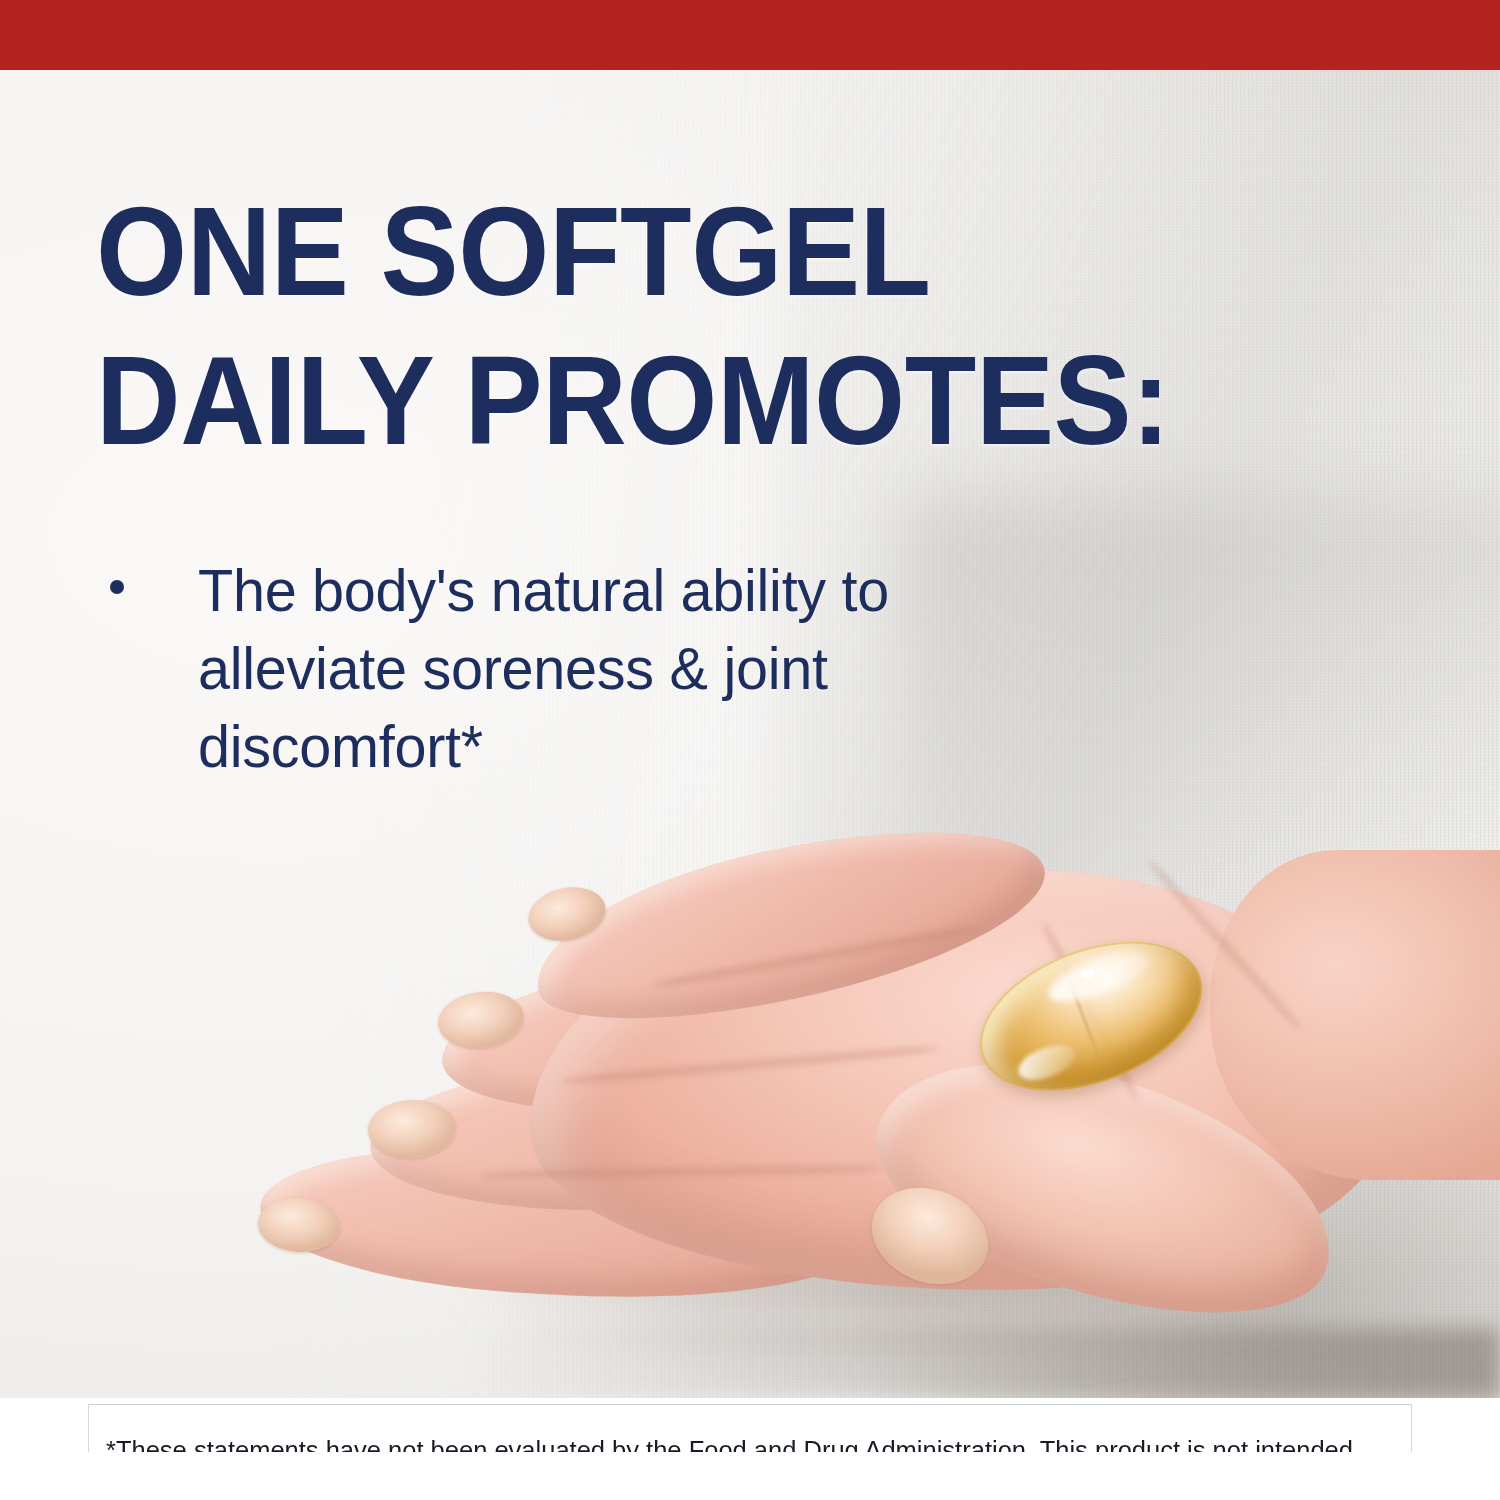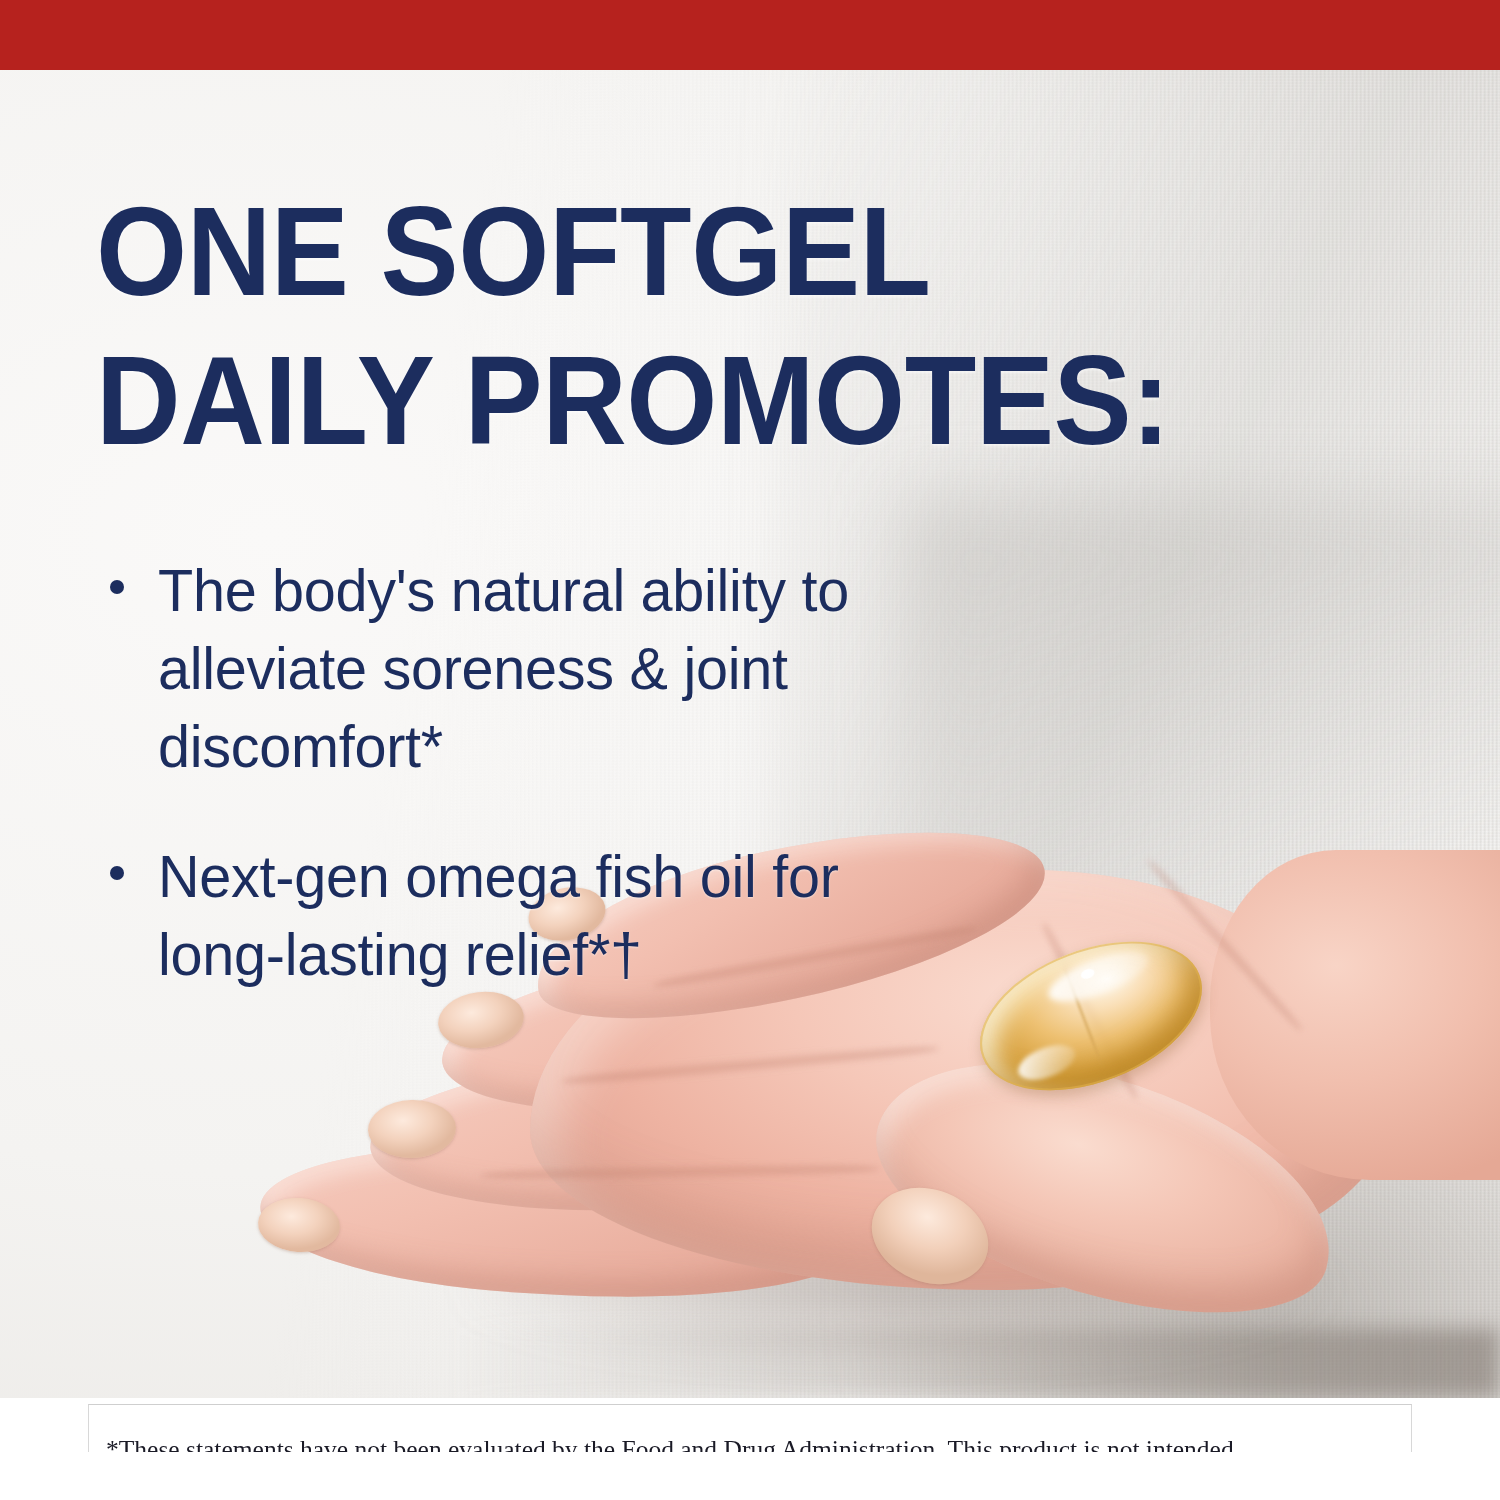--- a/index.html
+++ b/index.html
@@ -293,20 +293,21 @@
     position: absolute;
     left: 110px;
     top: 482px;
     width: 830px;
     color: #1c2d5e;
   }
   .bullet {
     display: flex;
     align-items: flex-start;
     margin-bottom: 52px;
+    gap: 40px;
   }
   .bullet-dot {
     flex: 0 0 auto;
     width: 14px;
     height: 14px;
     border-radius: 50%;
     background: #1c2d5e;
     margin-top: 28px;
     margin-right: 34px;
   }
@@ -339,21 +340,21 @@
     border-left: 1px solid #d8d8d8;
     border-right: 1px solid #d8d8d8;
     border-top: 1px solid #cfcfcf;
     box-sizing: border-box;
     background: #ffffff;
     display: flex;
     align-items: center;
     justify-content: center;
   }
   #footer-text {
-    font-family: Liberation Serif, serif;
+    font-family: Liberation Sans, sans-serif;
     font-size: 25.5px;
     line-height: 1.42;
     color: #1a1a26;
     text-align: left;
     width: 1300px;
     padding: 0 6px;
     box-sizing: border-box;
   }
   #footer-text .fl { display: block; white-space: nowrap; }
 </style>
@@ -419,27 +420,20 @@
 
       <div class="bullet">
         <div class="bullet-dot"></div>
         <div class="bullet-text">
           <span>The body's natural ability to</span><br>
           <span>alleviate soreness &amp; joint</span><br>
           <span>discomfort*</span>
         </div>
       </div>
 
-      <div class="bullet">
-        <div class="bullet-dot"></div>
-        <div class="bullet-text">
-          <span>Next-gen omega fish oil for</span><br>
-          <span>long-lasting relief*†</span>
-        </div>
-      </div>
 
     </div>
   </div>
 
   <div id="footer">
     <div id="footer-box">
       <div id="footer-text">
         <span class="fl">*These statements have not been evaluated by the Food and Drug Administration. This product is not intended</span>
       </div>
     </div>

